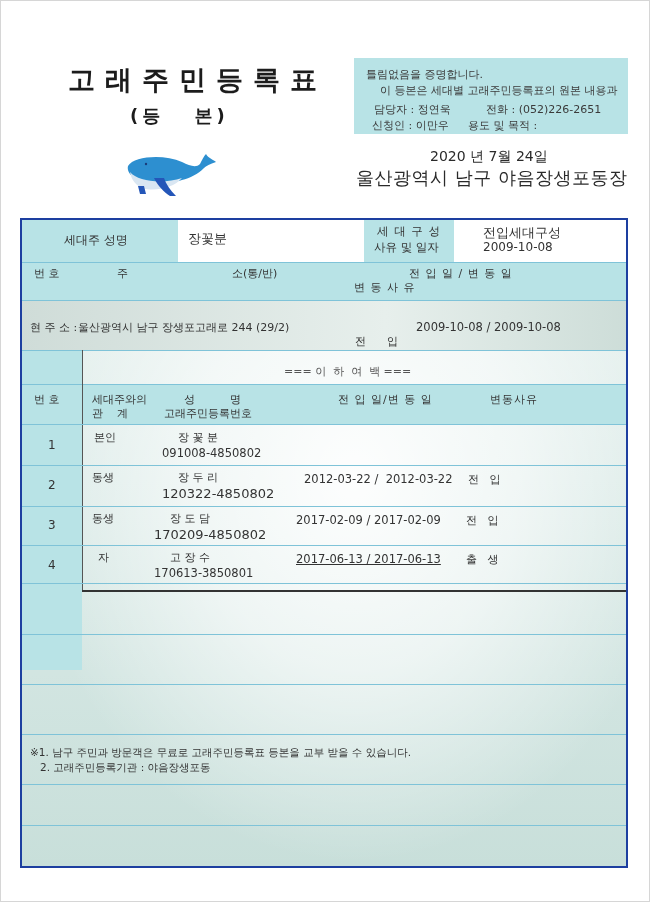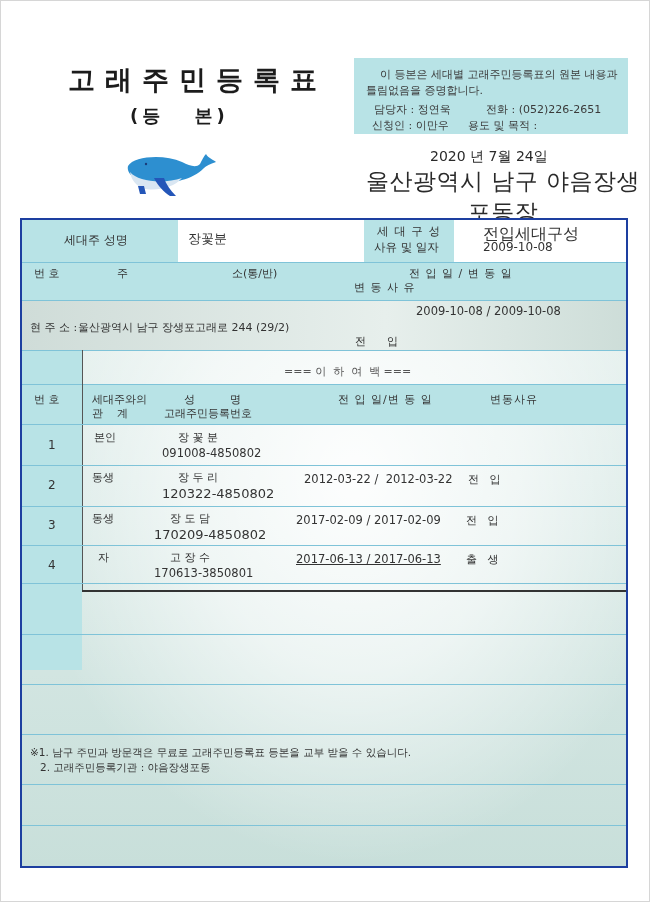--- a/index.html
+++ b/index.html
@@ -24,21 +24,21 @@
     position: absolute; left: 354px; top: 58px; width: 274px; height: 76px;
     background: #b8e3e6; font-size: 11px; color: #3a3a3a; box-sizing: border-box;
     padding: 9px 10px 0 12px; line-height: 16px;
   }
   .cert-box .row { display: flex; }
   .cert-box .row span:first-child { width: 112px; }
   .issue-date {
     position: absolute; left: 430px; top: 148px; font-size: 14px; color: #2a2a2a;
   }
   .issuer {
-    position: absolute; left: 356px; top: 166px; font-size: 23px; color: #2a2a2a; letter-spacing: 0.5px; text-align: center;
+    position: absolute; left: 356px; top: 166px; font-size: 18px; color: #2a2a2a; letter-spacing: 0.5px;
   }
   .table {
     position: absolute; left: 20px; top: 218px; width: 608px; height: 650px;
     border: 2px solid #1d3fa0; box-sizing: border-box;
     background:
       radial-gradient(ellipse at 55% 40%, rgba(255,255,255,0.95) 0%, rgba(255,255,255,0.6) 35%, rgba(200,225,222,0.0) 70%),
       linear-gradient(180deg, #eaf3f1 0%, #dcebe8 40%, #c8dfda 100%);
     overflow: hidden;
   }
   .hline { position: absolute; left: 0; right: 0; height: 1px; background: #7fc3d8; }
@@ -62,22 +62,22 @@
 
 <svg class="whale" viewBox="0 0 94 50">
   <path d="M4 18 C10 8, 40 6, 58 14 C66 18, 72 20, 76 16 C78 12, 80 8, 82 6 C84 10, 90 12, 92 14 C86 16, 82 18, 80 20 C74 26, 66 30, 58 32 C46 36, 20 38, 10 30 C5 26, 3 22, 4 18 Z" fill="#2d8fd0"></path>
   <path d="M6 24 C14 34, 40 36, 58 30 C50 40, 30 44, 18 40 C10 36, 7 30, 6 24 Z" fill="#d9e6f2"></path>
   <path d="M30 30 C34 38, 40 44, 46 48 L52 48 C46 42, 42 36, 40 30 Z" fill="#2456b8"></path>
   <path d="M14 38 L16 46 L22 46 L20 38 Z" fill="#2456b8"></path>
   <circle cx="22" cy="16" r="1.2" fill="#1a3d7a"></circle>
 </svg>
 
 <div class="cert-box">
+  <div>틀림없음을 증명합니다.</div>
   <div style="padding-left:14px;">이 등본은 세대별 고래주민등록표의 원본 내용과</div>
-  <div>틀림없음을 증명합니다.</div>
   <div class="row" style="margin-top:3px; padding-left:8px;">
     <span>담당자 : 정연욱</span>
     <span>전화 : (052)226-2651</span>
   </div>
   <div class="row" style="padding-left:6px;">
     <span style="width:96px;">신청인 : 이만우</span>
     <span>용도 및 목적 :</span>
   </div>
 </div>
 
@@ -87,36 +87,36 @@
 <div class="table">
 
   <div class="bg-cyan" style="left:0;top:0;width:156px;height:42px;"></div>
   <div class="bg-white" style="left:156px;top:0;width:204px;height:42px;"></div>
   <div class="bg-cyan" style="left:342px;top:0;width:90px;height:42px;"></div>
   <div class="bg-white" style="left:432px;top:0;width:174px;height:42px;"></div>
   <div class="cell" style="left:42px;top:12px;font-size:12px;">세대주 성명</div>
   <div class="cell" style="left:166px;top:10px;font-size:13px;">장꽃분</div>
   <div class="cell" style="left:355px;top:4px;font-size:11.5px;letter-spacing:1px;">세 대 구 성</div>
   <div class="cell" style="left:352px;top:20px;font-size:11.5px;">사유 및 일자</div>
-  <div class="cell" style="left:461px;top:4px;font-size:16px;">전입세대구성</div>
+  <div class="cell" style="left:461px;top:4px;font-size:13px;">전입세대구성</div>
   <div class="cell" style="left:461px;top:20px;font-size:12px;">2009-10-08</div>
 
   <div class="bg-cyan" style="left:0;top:42px;width:606px;height:38px;"></div>
   <div class="hline" style="top:42px;"></div>
   <div class="cell" style="left:12px;top:46px;">번 호</div>
   <div class="cell" style="left:95px;top:46px;">주</div>
   <div class="cell" style="left:210px;top:46px;">소(통/반)</div>
   <div class="cell" style="left:387px;top:46px;letter-spacing:1px;">전 입 일 / 변 동 일</div>
   <div class="cell" style="left:332px;top:60px;letter-spacing:1px;">변 동 사 유</div>
 
   <div class="bg-grey" style="left:0;top:80px;width:606px;height:50px;"></div>
   <div class="hline" style="top:80px;"></div>
   <div class="cell" style="left:8px;top:100px;">현 주 소 :</div>
   <div class="cell" style="left:56px;top:100px;">울산광역시 남구 장생포고래로 244 (29/2)</div>
-  <div class="cell" style="left:394px;top:84px;font-size:11.5px;">2009-10-08 / 2009-10-08</div>
+  <div class="cell" style="left:394px;top:100px;font-size:11.5px;">2009-10-08 / 2009-10-08</div>
   <div class="cell" style="left:333px;top:114px;white-space:pre;">전      입</div>
 
   <div class="bg-cyan" style="left:0;top:130px;width:60px;height:320px;"></div>
   <div class="hline" style="top:130px;"></div>
   <div class="vline-dark" style="left:60px;top:130px;height:240px;"></div>
   <div class="cell" style="left:262px;top:144px;white-space:pre;color:#555;">=== 이  하  여  백 ===</div>
 
   <div class="bg-cyan" style="left:0;top:164px;width:606px;height:40px;"></div>
   <div class="hline" style="top:164px;"></div>
   <div class="vline-dark" style="left:60px;top:164px;height:40px;"></div>

